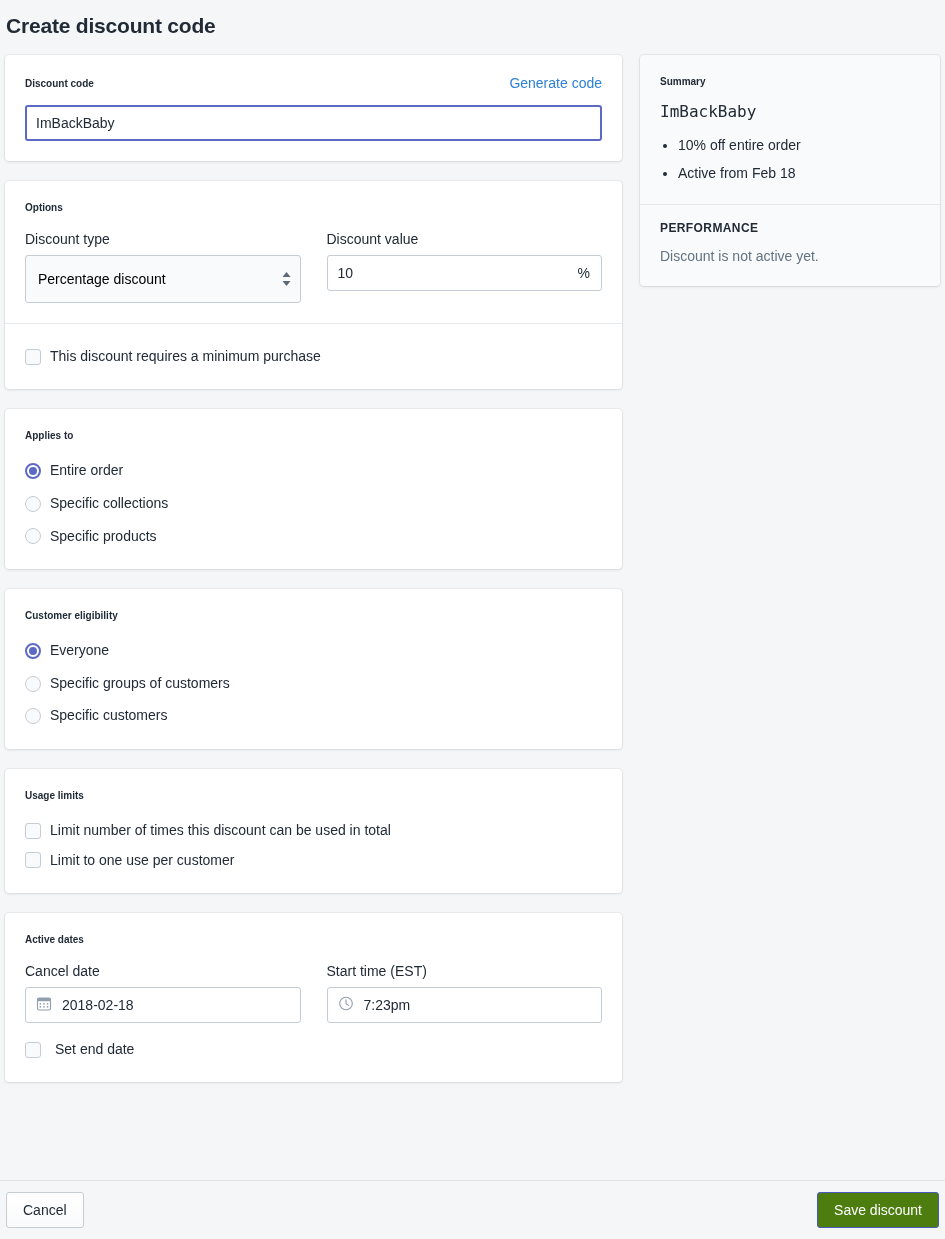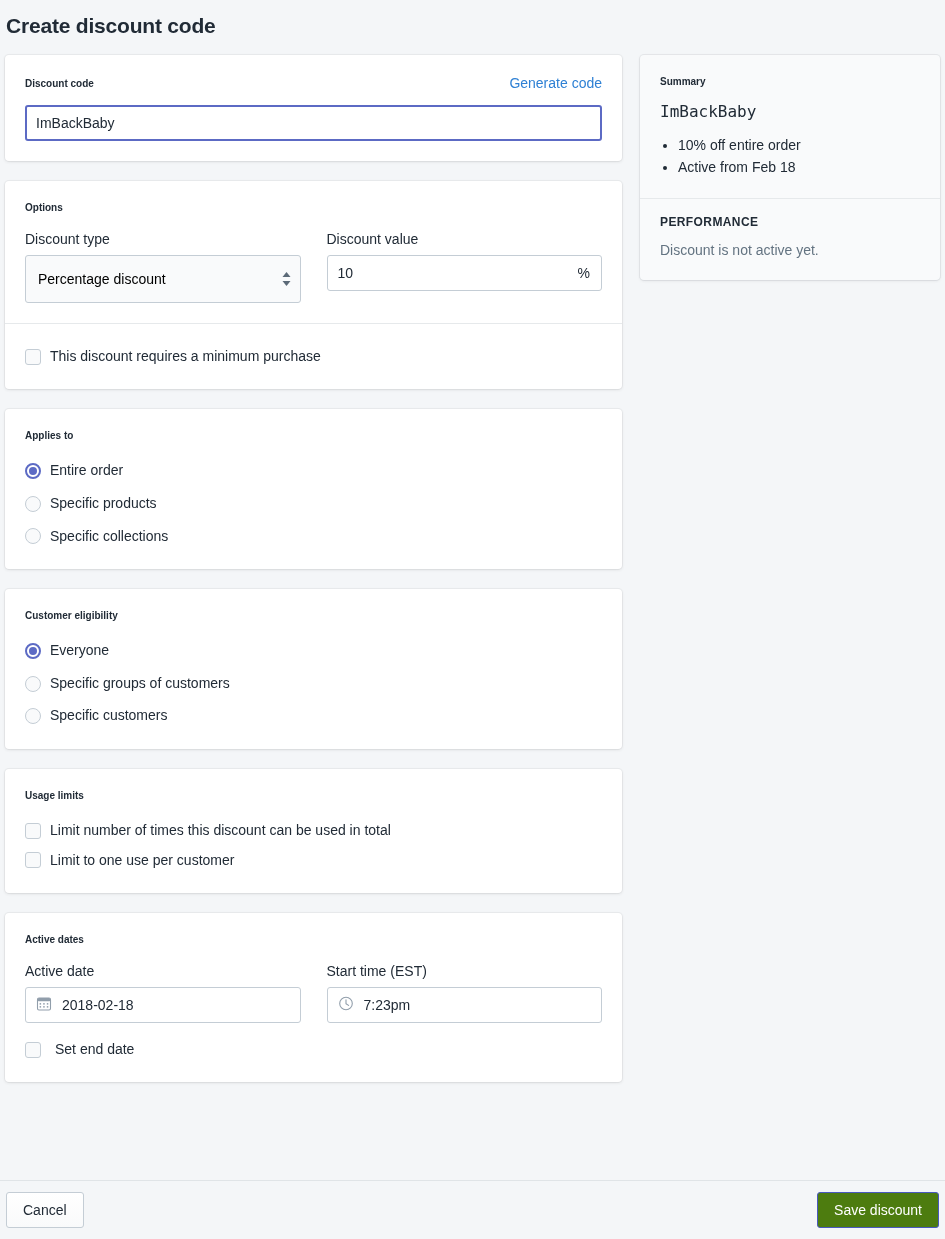--- a/index.html
+++ b/index.html
@@ -232,21 +232,21 @@
   }
   .summary-list {
     margin: 0;
     padding-left: 18px;
     list-style: disc;
   }
   .summary-list li {
     font-size: 14px;
     color: #212b36;
     line-height: 1.45;
-    margin-bottom: 2px;
+    margin-bottom: 8px;
   }
   .summary-list li:last-child { margin-bottom: 0; }
   .perf-heading {
     font-size: 12px;
     font-weight: bold;
     letter-spacing: 0.4px;
     color: #212b36;
     margin: 0 0 12px 0;
   }
   .perf-text {
@@ -349,25 +349,25 @@
     <div class="card">
       <div class="card-section">
         <h2 class="card-heading">Applies to</h2>
         <div class="choice-group">
           <div class="choice">
             <span class="radio checked"></span>
             <span class="choice-label">Entire order</span>
           </div>
           <div class="choice">
             <span class="radio"></span>
+            <span class="choice-label">Specific collections</span>
+          </div>
+          <div class="choice">
+            <span class="radio"></span>
             <span class="choice-label">Specific products</span>
-          </div>
-          <div class="choice">
-            <span class="radio"></span>
-            <span class="choice-label">Specific collections</span>
           </div>
         </div>
       </div>
     </div>
 
     <div class="card">
       <div class="card-section">
         <h2 class="card-heading">Customer eligibility</h2>
         <div class="choice-group">
           <div class="choice">
@@ -400,21 +400,21 @@
           </div>
         </div>
       </div>
     </div>
 
     <div class="card">
       <div class="card-section">
         <h2 class="card-heading">Active dates</h2>
         <div class="field-row">
           <div class="field-col">
-            <span class="field-label">Active date</span>
+            <span class="field-label">Cancel date</span>
             <span class="input-icon-wrap">
               <span class="lead-icon">
                 <svg width="16" height="16" viewBox="0 0 16 16">
                   <rect x="1.5" y="2.5" width="13" height="12" rx="1.5" fill="#fff" stroke="#919eab" stroke-width="1.1"></rect>
                   <rect x="1.5" y="2.5" width="13" height="3.2" rx="1.5" fill="#919eab"></rect>
                   <rect x="3.6" y="7.6" width="1.5" height="1.5" fill="#919eab"></rect>
                   <rect x="7.2" y="7.6" width="1.5" height="1.5" fill="#919eab"></rect>
                   <rect x="10.8" y="7.6" width="1.5" height="1.5" fill="#919eab"></rect>
                   <rect x="3.6" y="10.6" width="1.5" height="1.5" fill="#919eab"></rect>
                   <rect x="7.2" y="10.6" width="1.5" height="1.5" fill="#919eab"></rect>

